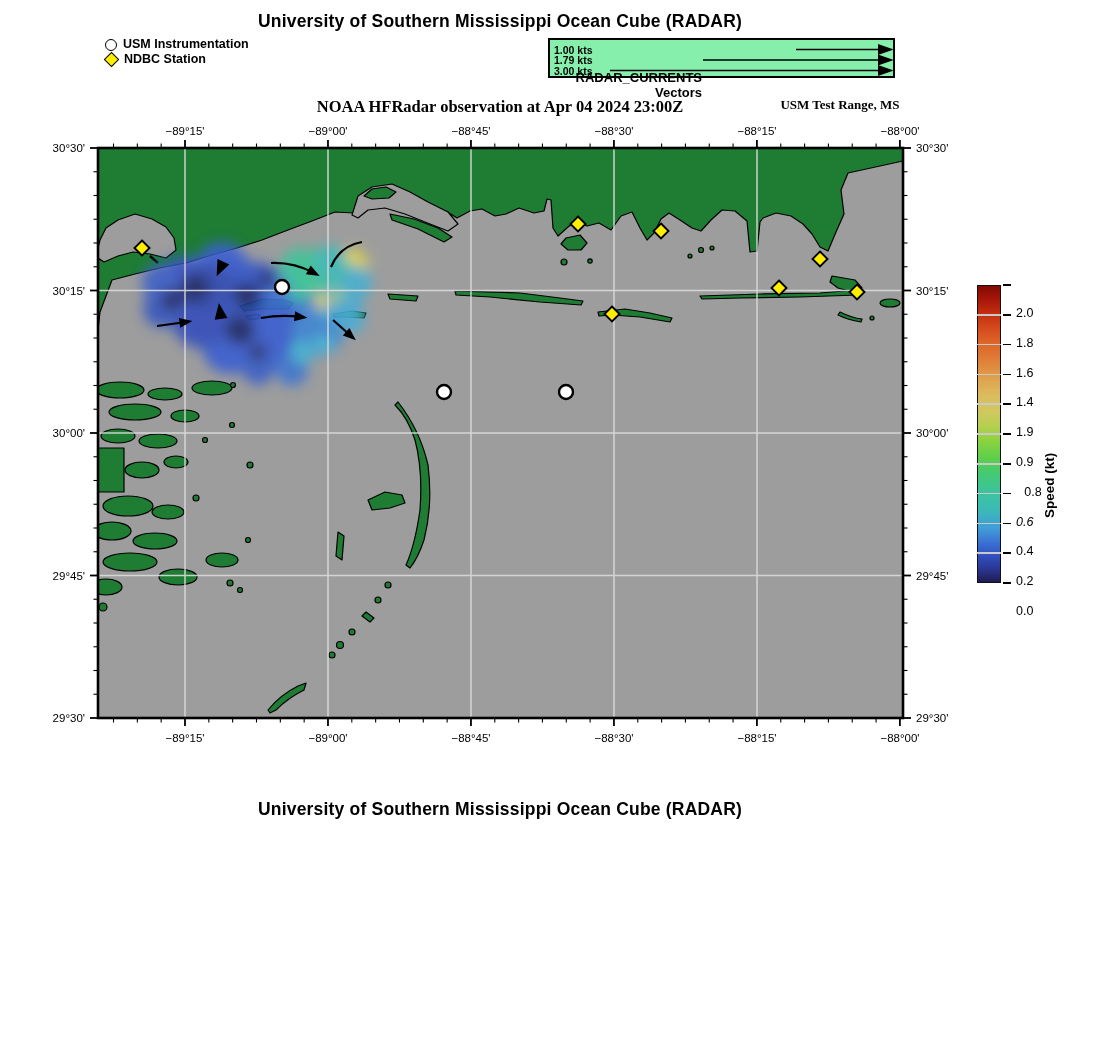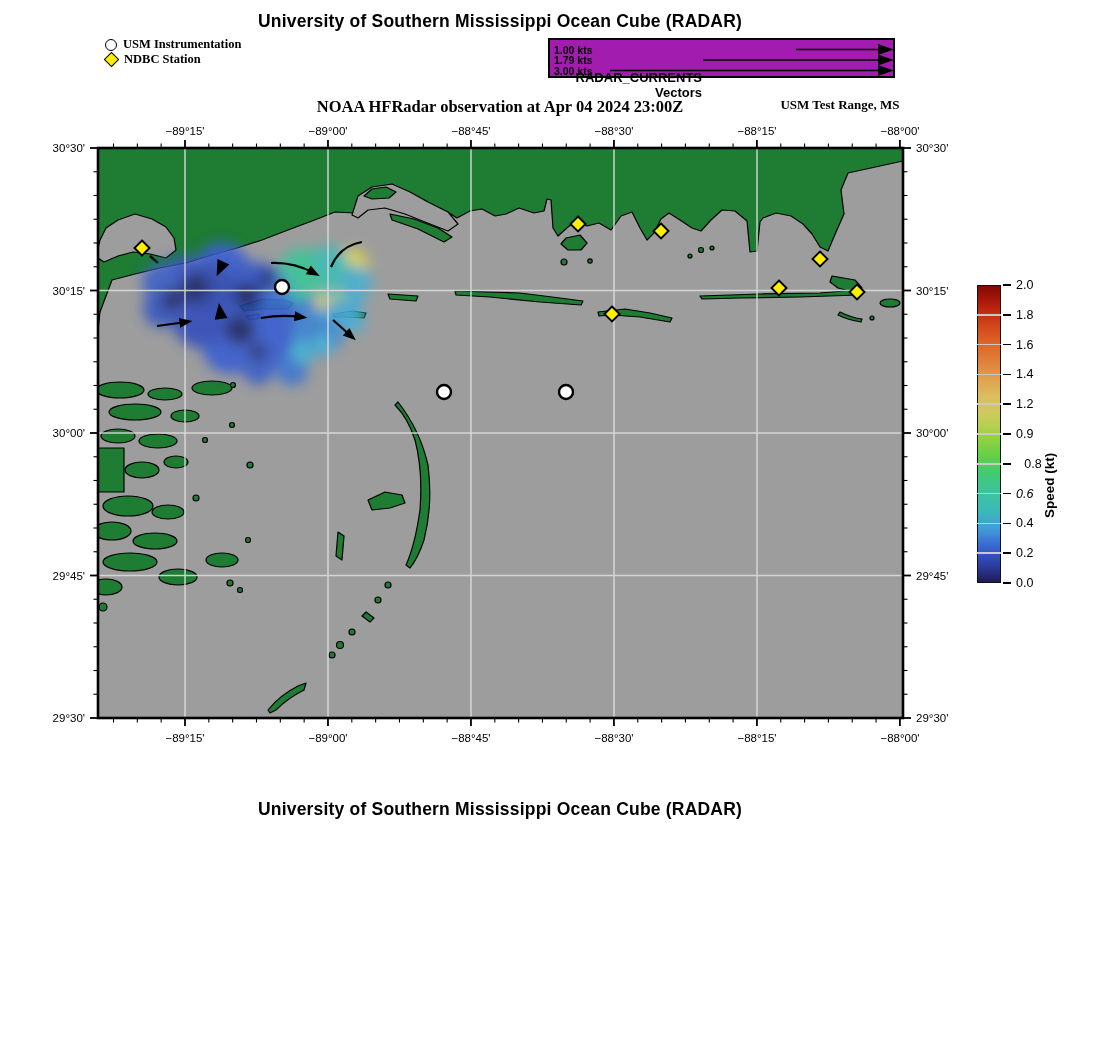--- a/index.html
+++ b/index.html
@@ -1,39 +1,39 @@
 <!DOCTYPE html>
 <html><head>
 <meta charset="utf-8">
 <style>
   html,body{margin:0;padding:0;background:#fff;}
   #fig{position:relative;width:1100px;height:1050px;background:#ffffff;overflow:hidden;
        font-family:"Liberation Sans", sans-serif;color:#000;}
   .abs{position:absolute;}
   .ttl{font-weight:bold;font-size:17.5px;text-align:center;letter-spacing:0.2px;}
   .legend-row{display:flex;align-items:center;gap:6px;height:15px;}
-  .legend-label{font-weight:bold;font-size:12.5px;line-height:15px;font-family:Liberation Serif, serif;}
+  .legend-label{font-weight:bold;font-size:12.5px;line-height:15px;}
   .circle-icon{width:10px;height:10px;border:1.9px solid #000;border-radius:50%;background:#fff;display:inline-block;}
   .diamond-icon{width:9px;height:9px;border:1.7px solid #000;background:#ffee00;display:inline-block;transform:rotate(45deg);margin:0 1px;}
-  #vecbox{left:548px;top:38px;width:347px;height:40px;border:2px solid #000;background:#a21caf;box-sizing:border-box;}
+  #vecbox{left:548px;top:38px;width:347px;height:40px;border:2px solid #000;background:#86efac;box-sizing:border-box;}
   .veclabel{position:absolute;left:4px;font-weight:bold;font-size:10.5px;line-height:10.5px;}
   #veccaption{left:542px;top:70px;width:160px;text-align:right;font-weight:bold;font-size:13px;}
   #subtitle{left:100px;top:97px;width:800px;text-align:center;
             font-family:"Liberation Serif", serif;font-weight:bold;font-size:16.5px;}
   #range-label{left:765px;top:97px;width:150px;text-align:center;
             font-family:"Liberation Serif", serif;font-weight:bold;font-size:13px;}
   #cbar{left:977px;top:285px;width:24px;height:298px;border:1.6px solid #111;box-sizing:border-box;
     background:linear-gradient(to bottom,
       #7f0b03 0%,#a31408 4%,#c22d10 9%,#d4491c 14%,#dd6428 19%,#e07e38 25%,
       #dfa04c 31%,#dbbc5e 37%,#cfc95e 43%,#b0d04c 48%,#8ed23f 52%,#5fcf4a 58%,
       #44ca6e 63%,#3dc49a 69%,#3bbcb4 75%,#419cd8 82%,#3a6fd2 87%,#3250c0 91%,
       #2b3a9a 95%,#201c54 100%);}
   .cbar-gridline{position:absolute;left:977px;width:24px;height:1.5px;background:#c9c9c9;}
   .cbar-tick{position:absolute;left:1003px;width:8px;height:1.7px;background:#000;}
-  .cbar-num{position:absolute;left:1016px;width:34px;font-size:12.5px;line-height:14px;}
+  .cbar-num{position:absolute;left:1016px;width:34px;font-size:12.5px;line-height:14px;margin-top:28px;}
   #speed-label{left:1042px;top:358px;height:160px;font-weight:bold;font-size:13.5px;
                writing-mode:vertical-rl;transform:rotate(180deg);}
   #bottom-title{top:799px;left:0;width:1000px;}
   svg text{font-family:"Liberation Sans", sans-serif;}
 </style>
 </head>
 <body>
 
 <div id="fig">
 
@@ -401,21 +401,21 @@
       <div class="cbar-tick" style="top: 313.95px;"></div>
       <div class="cbar-num" style="top: 307.8px;">1.8</div>
       <div class="cbar-gridline" style="top: 343.85px;"></div>
       <div class="cbar-tick" style="top: 343.75px;"></div>
       <div class="cbar-num" style="top: 337.6px;">1.6</div>
       <div class="cbar-gridline" style="top: 373.65px;"></div>
       <div class="cbar-tick" style="top: 373.55px;"></div>
       <div class="cbar-num" style="top: 367.4px;">1.4</div>
       <div class="cbar-gridline" style="top: 403.45px;"></div>
       <div class="cbar-tick" style="top: 403.35px;"></div>
-      <div class="cbar-num" style="top: 397.2px;">1.2</div>
+      <div class="cbar-num" style="top: 397.2px;">1.9</div>
       <div class="cbar-gridline" style="top: 433.25px;"></div>
       <div class="cbar-tick" style="top: 433.15px;"></div>
       <div class="cbar-num" style="top: 427px;">0.9</div>
       <div class="cbar-gridline" style="top: 463.05px;"></div>
       <div class="cbar-tick" style="top: 462.95px;"></div>
       <div class="cbar-num" style="top: 456.8px; text-align: center;">0.8</div>
       <div class="cbar-gridline" style="top: 492.85px;"></div>
       <div class="cbar-tick" style="top: 492.75px;"></div>
       <div class="cbar-num" style="top: 486.6px; font-style: italic;">0.6</div>
       <div class="cbar-gridline" style="top: 522.65px;"></div>

